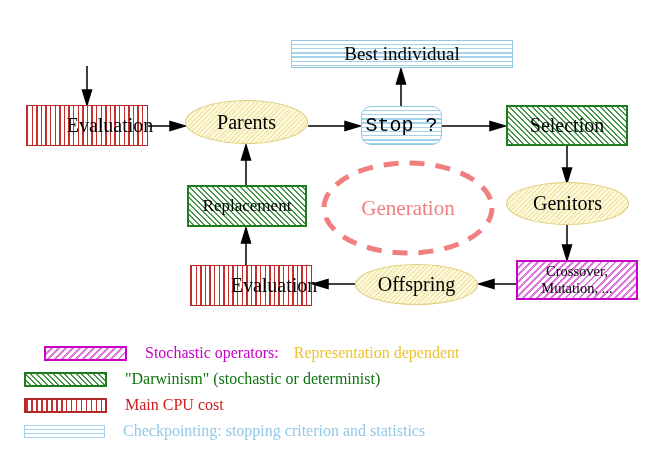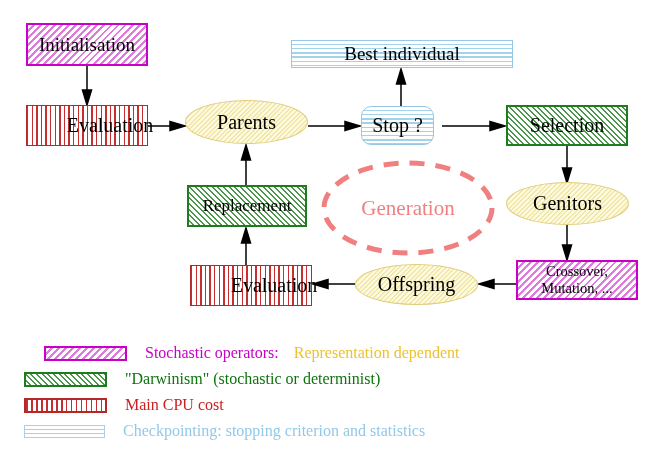--- a/index.html
+++ b/index.html
@@ -111,37 +111,34 @@
           <polygon points="479,284 494,279.5 494,288.5"></polygon>
       </g>
       <g>
         <line x1="355" y1="284" x2="327" y2="284"></line>
           <polygon points="313,284 328,279.5 328,288.5"></polygon>
       </g>
     </g>
     <ellipse cx="408" cy="208" rx="84" ry="45" fill="none" stroke="#F08080" stroke-width="5" stroke-dasharray="15 11"></ellipse>
   </svg>
 
-  <div class="node hatch-magenta fs19" style="left:26px; top:23px; width:122px; height:43px;">
-    <span>Initialisation</span>
-  </div>
 
   <div class="node stripes-red fs20" style="left:26px; top:105px; width:122px; height:41px;">
     <span>Evaluation</span>
   </div>
 
   <div class="node ellipse-yellow fs20" style="left:185px; top:100px; width:123px; height:44px;">
     <span>Parents</span>
   </div>
 
   <div class="node stripes-blue fs19" style="left:291px; top:40px; width:222px; height:28px;">
     <span>Best individual</span>
   </div>
 
-  <div class="node stripes-blue fs20" style="left:361px; top:106px; width:73px; height:39px; border-radius:10px;">
+  <div class="node stripes-blue fs20" style="left:361px; top:106px; width:81px; height:39px; border-radius:10px;font-family:Liberation Mono, monospace;">
     <span>Stop ?</span>
   </div>
 
   <div class="node hatch-green fs20" style="left:506px; top:105px; width:122px; height:41px;">
     <span>Selection</span>
   </div>
 
   <div class="node ellipse-yellow fs20" style="left:506px; top:182px; width:123px; height:43px;">
     <span>Genitors</span>
   </div>

